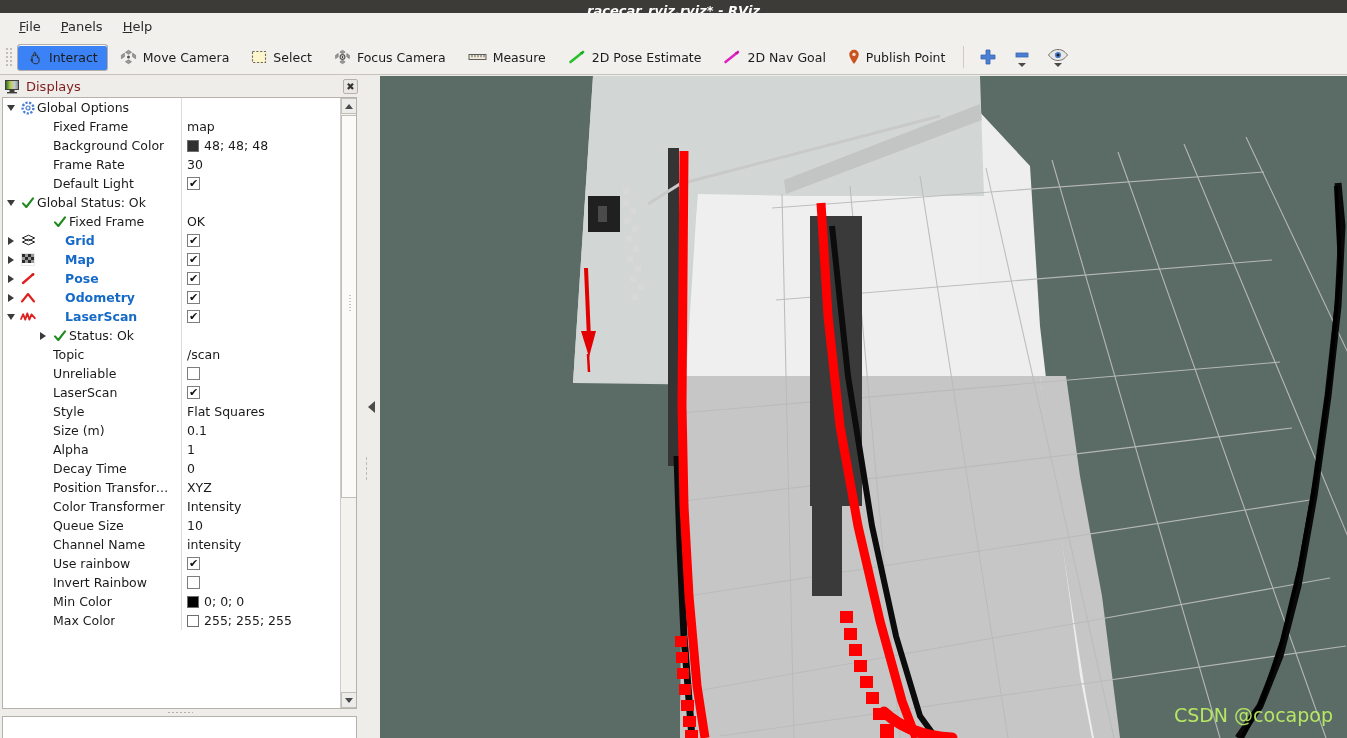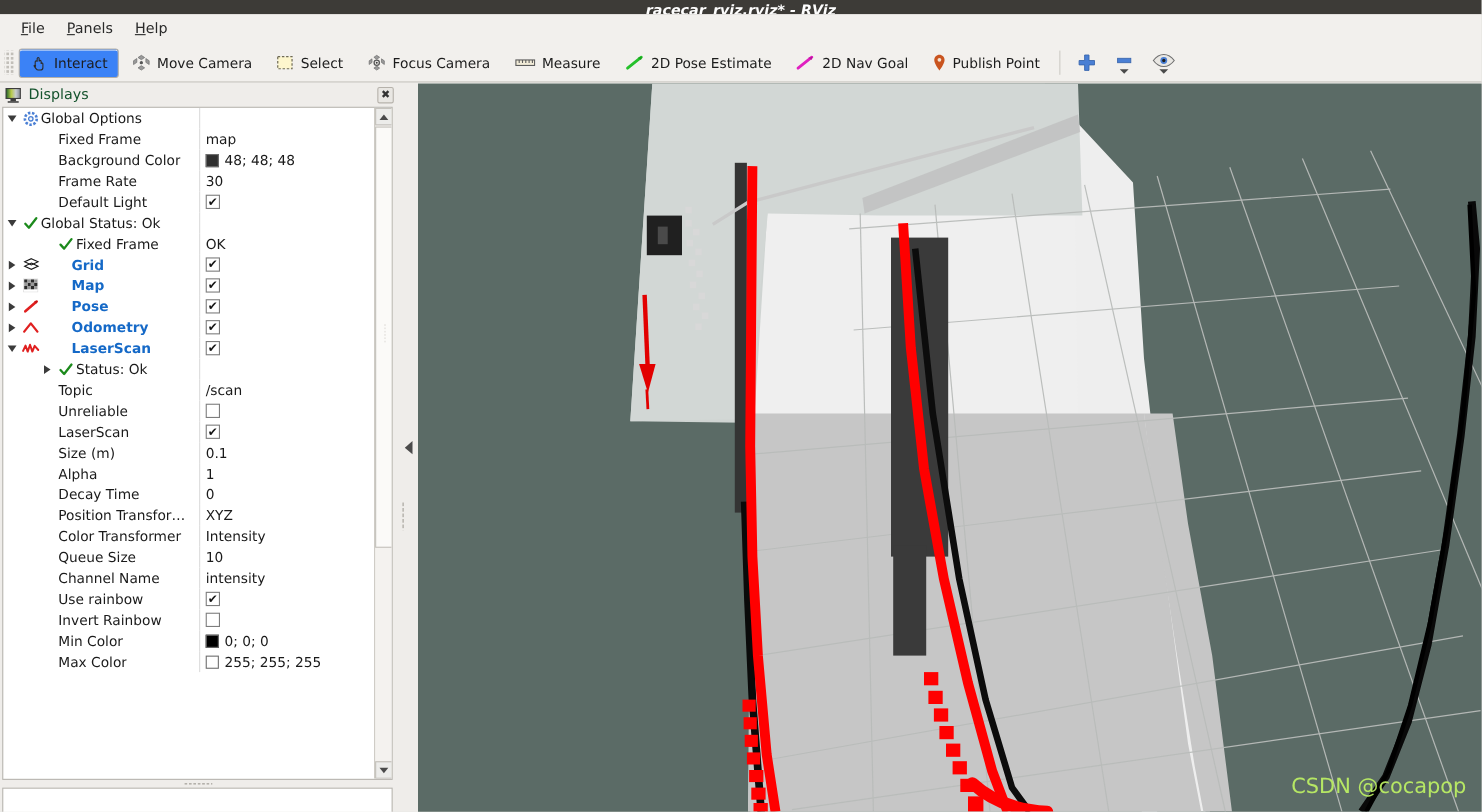--- a/index.html
+++ b/index.html
@@ -81,21 +81,21 @@
   
   .displays-panel {
     position: absolute; left: 0; top: 76px; width: 362px; height: 662px;
     background: #efedea;
   }
   .dp-header {
     position: absolute; left: 0; top: 0; width: 362px; height: 21px;
     display: flex; align-items: center; padding: 0 4px;
     background: #efedea;
   }
-  .dp-title { font-size: 13px; color: #14532d; margin-left: 6px; }
+  .dp-title { font-size: 13px; color: #7f1d1d; margin-left: 6px; }
   .dp-close {
     margin-left: auto; width: 15px; height: 15px;
     border: 1px solid #b6b2ab; background: #e9e7e3;
     display: flex; align-items: center; justify-content: center;
     font-size: 10px; color: #333; border-radius: 2px; cursor: default;
   }
 
   .tree-wrap {
     position: absolute; left: 2px; top: 21px; width: 355px; height: 612px;
     background: #ffffff; border: 1px solid #b5b2ac;
@@ -597,20 +597,30 @@
               <span class="tlabel">LaserScan</span>
             </div>
             <div class="tw-val">
               <span class="chk">✔</span>
             </div>
           </div>
           <div class="trow">
             <div class="tw-name indent-1">
               <span class="twist"></span>
               <span class="ticon"></span>
+              <span class="tlabel">Style</span>
+            </div>
+            <div class="tw-val">
+              <span class="valtext">Flat Squares</span>
+            </div>
+          </div>
+          <div class="trow">
+            <div class="tw-name indent-1">
+              <span class="twist"></span>
+              <span class="ticon"></span>
               <span class="tlabel">Size (m)</span>
             </div>
             <div class="tw-val">
               <span class="valtext">0.1</span>
             </div>
           </div>
           <div class="trow">
             <div class="tw-name indent-1">
               <span class="twist"></span>
               <span class="ticon"></span>

